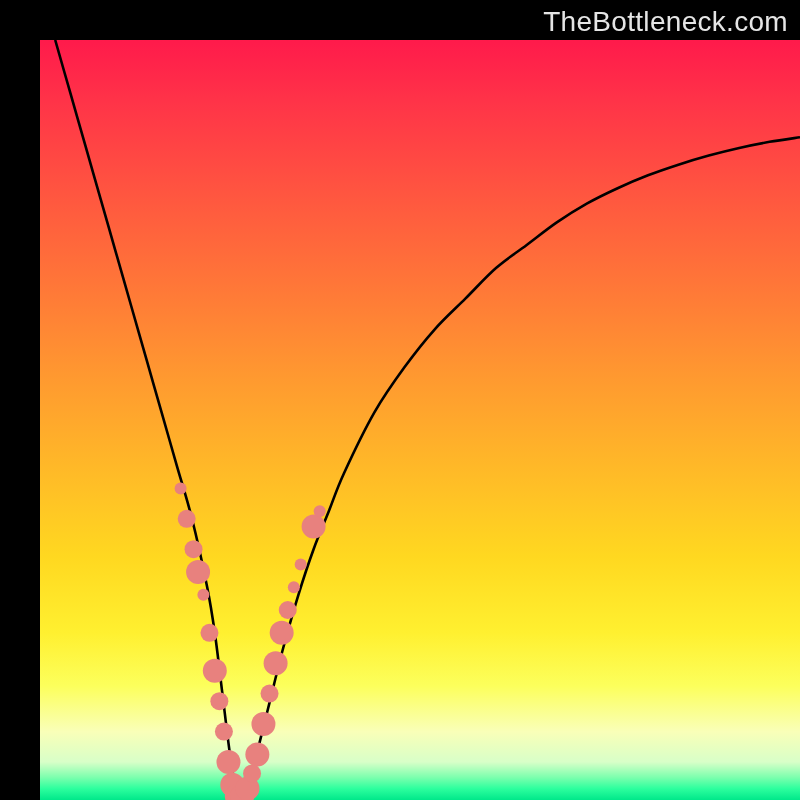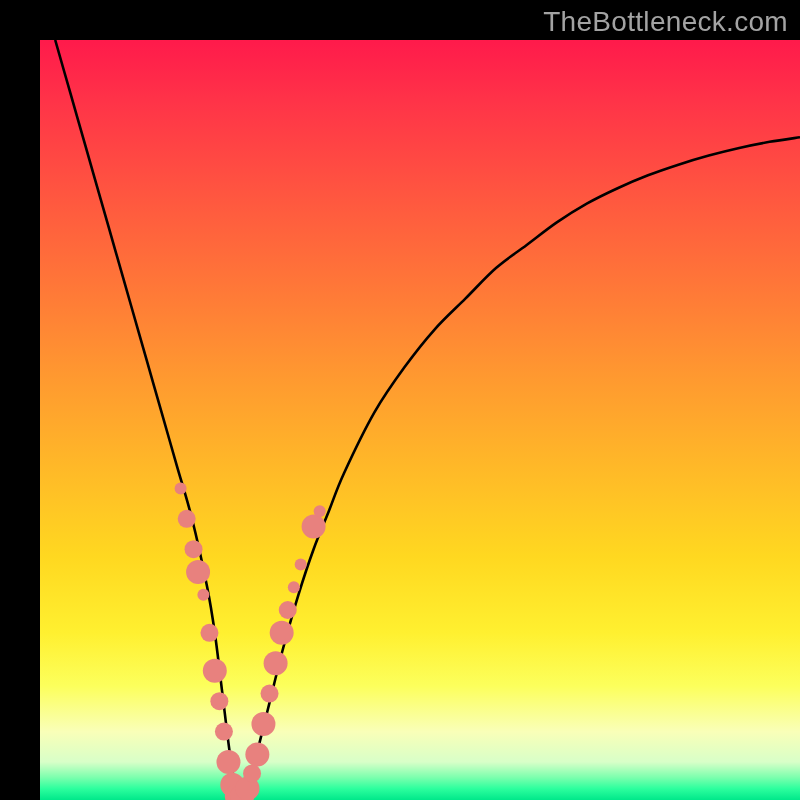--- a/index.html
+++ b/index.html
@@ -36,21 +36,21 @@
       #f9ffb8 91%,
       #d8ffc8 95%,
       #7dffae 97%,
       #2dff9e 98.5%,
       #00e88a 100%);
   }
   .watermark {
     position: absolute;
     top: 6px;
     right: 12px;
-    color: #a3a3a3;
+    color: #e5e5e5;
     font-size: 28px;
     letter-spacing: 0.3px;
     font-weight: 500;
     pointer-events: none;
   }
   svg.curve {
     position: absolute;
     left: 0;
     top: 0;
     width: 760px;

